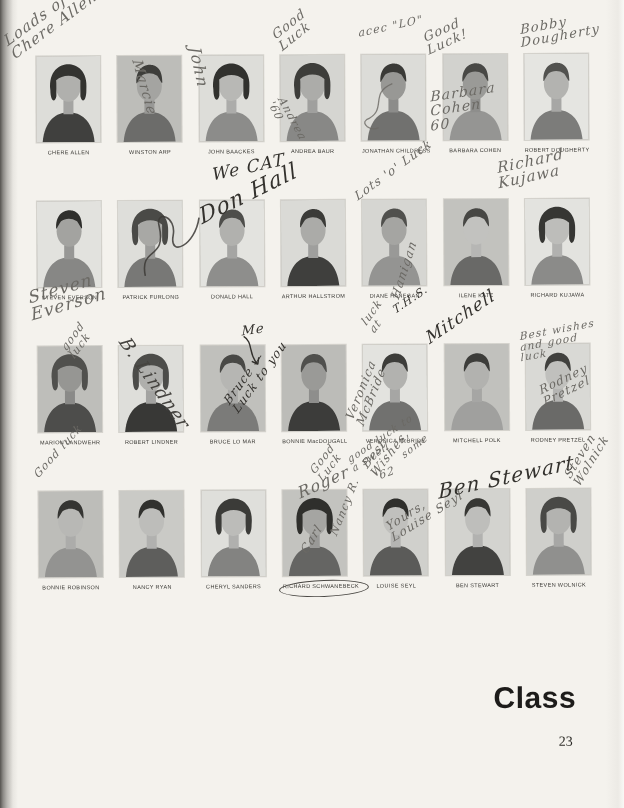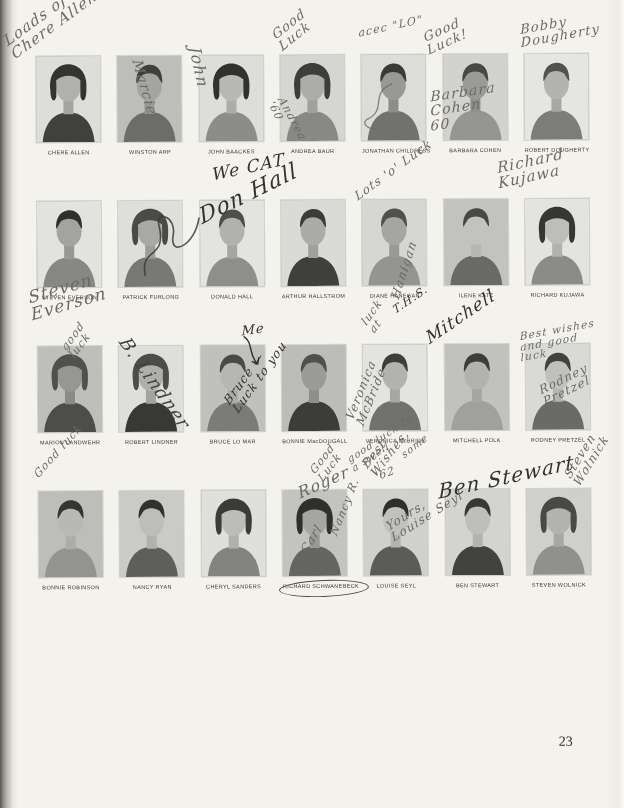--- a/index.html
+++ b/index.html
@@ -502,17 +502,18 @@
     </svg>
     <svg class="scribble" style="left:238px;top:334px;" width="30" height="34" viewBox="0 0 30 34">
       <path d="M6,2 C16,8 10,20 20,30 M20,30 l-6,-3 M20,30 l1,-7" fill="none" stroke="#33312d" stroke-width="1.4"></path>
     </svg>
     <svg class="scribble" style="left:360px;top:80px;" width="40" height="56" viewBox="0 0 40 56">
       <path d="M34,4 C10,14 30,30 8,40 C2,44 12,52 20,48" fill="none" stroke="#6b6964" stroke-width="1.3" opacity="0.8"></path>
     </svg>
     <div class="circle-note"></div>
 
     <div class="class-block">
+      <div class="class-word">Class</div>
     </div>
     <div class="page-num">23</div>
 
   </div>
 </div>
 
 </body></html>

